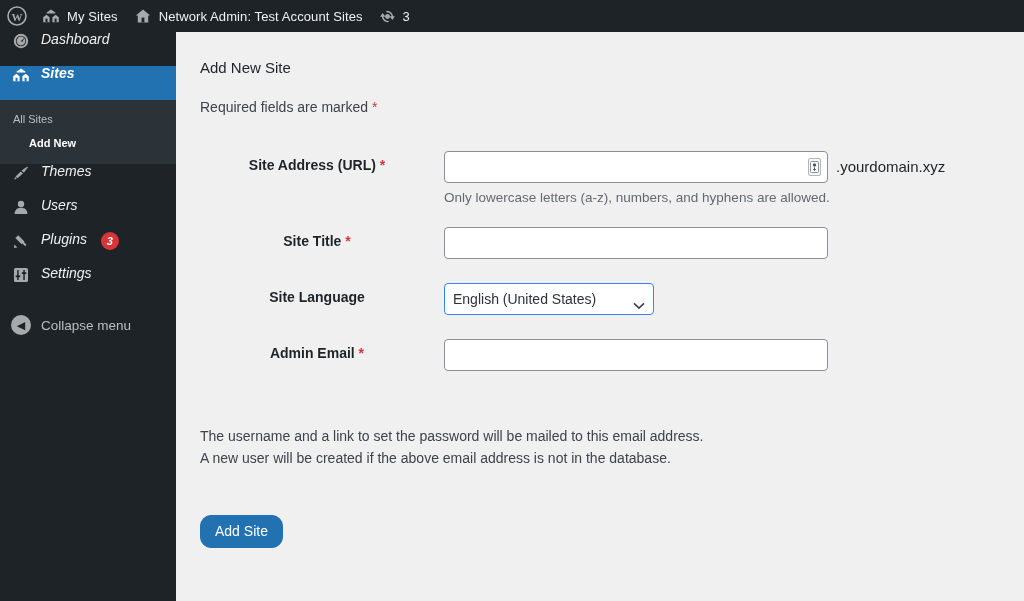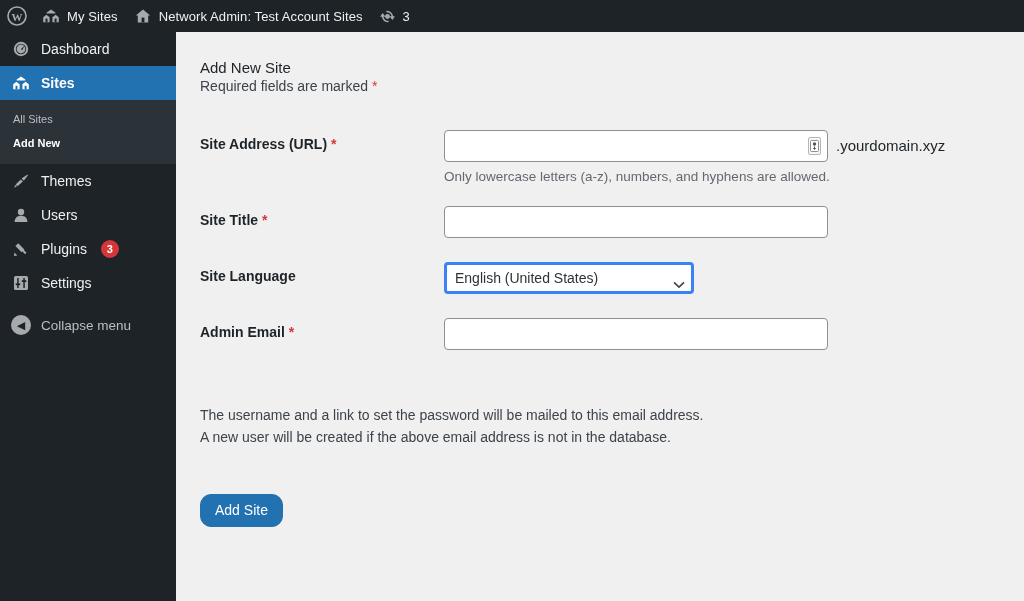--- a/index.html
+++ b/index.html
@@ -31,25 +31,26 @@
   .ab-icon { display: inline-flex; align-items: center; justify-content: center; }
 
   
   #adminmenuwrap {
     position: absolute; top: 32px; left: 0;
     width: 176px; height: 569px;
     background: #1d2327;
   }
   .menu-top {
     position: relative;
-    display: flex; align-items: center;
+    display: flex; align-items: flex-start;
     height: 34px; padding-left: 11px;
     gap: 10px;
     color: #f0f0f1;
     font-size: 14px;
+    font-style: italic;
   }
   .menu-top .mt-label { line-height: 1; }
   .menu-top.current {
     background: #2271b1;
     color: #fff;
     font-weight: 600;
   }
   .menu-top.current .arrow {
     position: absolute; right: -8px; top: 50%;
     margin-top: -8px;
@@ -61,21 +62,21 @@
   .menu-icon { width: 20px; display: inline-flex; align-items: center; justify-content: center; flex: none; }
   .submenu {
     background: #2c3338;
     padding: 7px 0 9px 0;
   }
   .submenu-item {
     padding: 6px 0 6px 13px;
     font-size: 11px;
     color: #b9bfc4;
   }
-  .submenu-item.current { color: #fff; font-weight: bold; }
+  .submenu-item.current { color: #fff; font-weight: bold; margin-left: 16px; }
   .badge {
     display: inline-flex; align-items: center; justify-content: center;
     min-width: 18px; height: 18px; padding: 0 5px;
     border-radius: 9px;
     background: #d63638; color: #fff;
     font-size: 11px; font-weight: 600;
     margin-left: 4px;
   }
   .collapse {
     display: flex; align-items: center; gap: 10px;
@@ -98,32 +99,33 @@
     padding: 26px 0 0 24px;
   }
   h1#page-title {
     margin: 0 0 0 0;
     font-size: 15px;
     font-weight: 400;
     color: #1d2327;
     line-height: 1.3;
   }
   .required-note {
+    margin-top: 21px;
     font-size: 14px;
     color: #3c434a;
   }
   .req { color: #d63638; }
 
   table.form-table {
     margin-top: 22px;
     border-collapse: collapse;
   }
   table.form-table th {
     width: 244px;
-    text-align: left;
+    text-align: center;
     vertical-align: top;
     padding: 20px 10px 20px 0;
     font-size: 14px;
     font-weight: 600;
     color: #1d2327;
   }
   table.form-table td {
     vertical-align: top;
     padding: 14px 10px 8px 0;
   }
@@ -152,23 +154,23 @@
     margin-left: 8px;
     font-size: 15px;
     color: #1d2327;
   }
   .field-desc {
     margin-top: 7px;
     font-size: 13.5px;
     color: #646970;
   }
   select.site-lang {
-    width: 250px; height: 32px;
+    width: 210px; height: 32px;
     padding: 0 26px 0 8px;
-    border: 3px solid #3b82f6;
+    border: 1px solid #3b82f6;
     border-radius: 4px;
     background: #fff;
     font-size: 14px;
     color: #2c3338;
     font-family: "Liberation Sans", sans-serif;
     -webkit-appearance: none; appearance: none;
   }
   .select-wrap { position: relative; display: inline-block; }
   .select-chevron {
     position: absolute; right: 9px; top: 50%;

